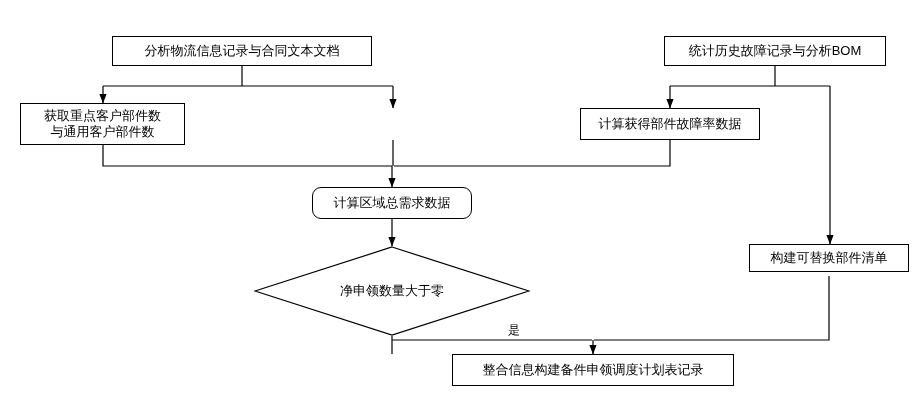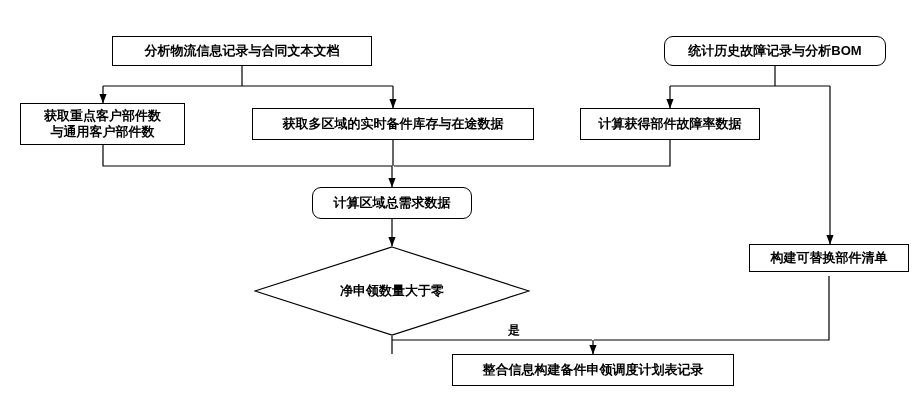--- a/index.html
+++ b/index.html
@@ -7,21 +7,20 @@
     padding: 0;
     background: #ffffff;
   }
   #canvas {
     position: relative;
     width: 921px;
     height: 405px;
     background: #ffffff;
     font-family: "Liberation Sans", "DejaVu Sans", sans-serif;
     overflow: hidden;
-    font-weight: bold;
   }
   #svg-layer {
     position: absolute;
     left: 0;
     top: 0;
     width: 921px;
     height: 405px;
   }
   .node {
     position: absolute;
@@ -100,26 +99,25 @@
       <path d="M392,336 L392,354"></path>
       <path d="M392,340 L592,340"></path>
 
       <path d="M829,276 L829,340 L594,340"></path>
       <path d="M593,340 L593,354" marker-end="url(#arrow)"></path>
     </g>
   </svg>
 
   <div class="node" style="left:112px; top:36px; width:260px; height:30px;">分析物流信息记录与合同文本文档</div>
 
-  <div class="node" style="left:664px; top:36px; width:222px; height:30px;border-radius:9px;">统计历史故障记录与分析BOM</div>
+  <div class="node" style="left:664px; top:36px; width:222px; height:30px;">统计历史故障记录与分析BOM</div>
 
   <div class="node" style="left:20px; top:103px; width:165px; height:42px;text-align:center;">获取重点客户部件数
 与通用客户部件数</div>
 
-  <div class="node" style="left:252px; top:108px; width:282px; height:32px;">获取多区域的实时备件库存与在途数据</div>
 
   <div class="node" style="left:580px; top:108px; width:180px; height:32px;">计算获得部件故障率数据</div>
 
   <div class="node" style="left:312px; top:187px; width:160px; height:32px;border-radius:9px;">计算区域总需求数据</div>
 
   <div class="node" style="left:749px; top:244px; width:160px; height:28px;">构建可替换部件清单</div>
 
   <div class="decision-wrap" style="left:254px; top:246px; width:276px; height:90px;">
     <svg width="276" height="90" viewBox="0 0 276 90">
       <polygon points="138,1 275,45 138,89 1,45" fill="#ffffff" stroke="#000000" stroke-width="1.2"></polygon>

